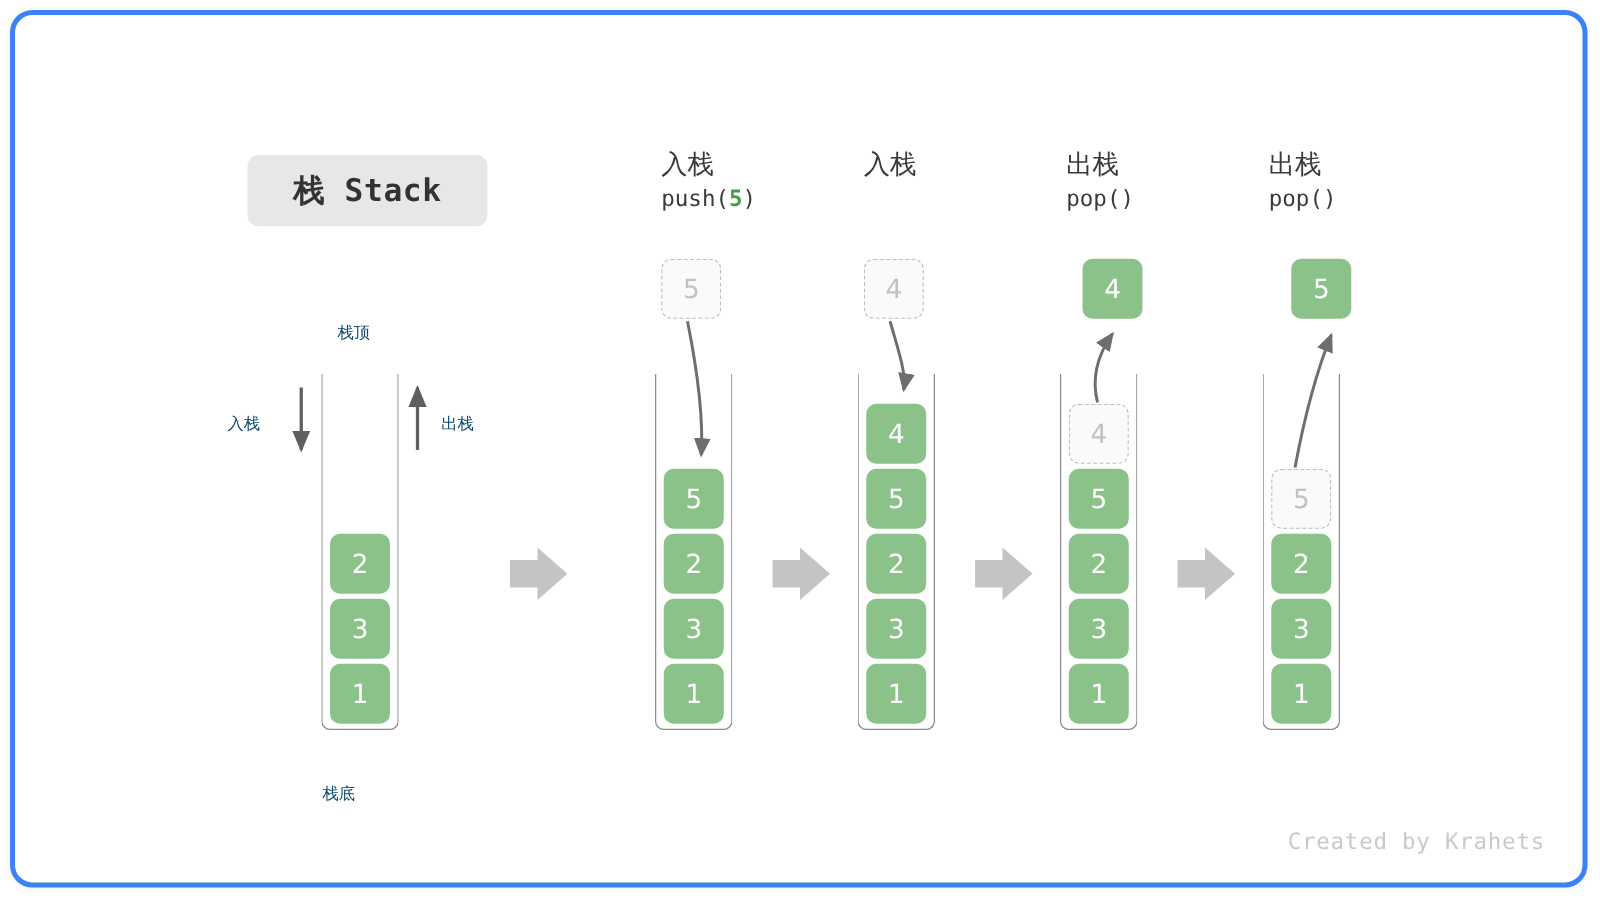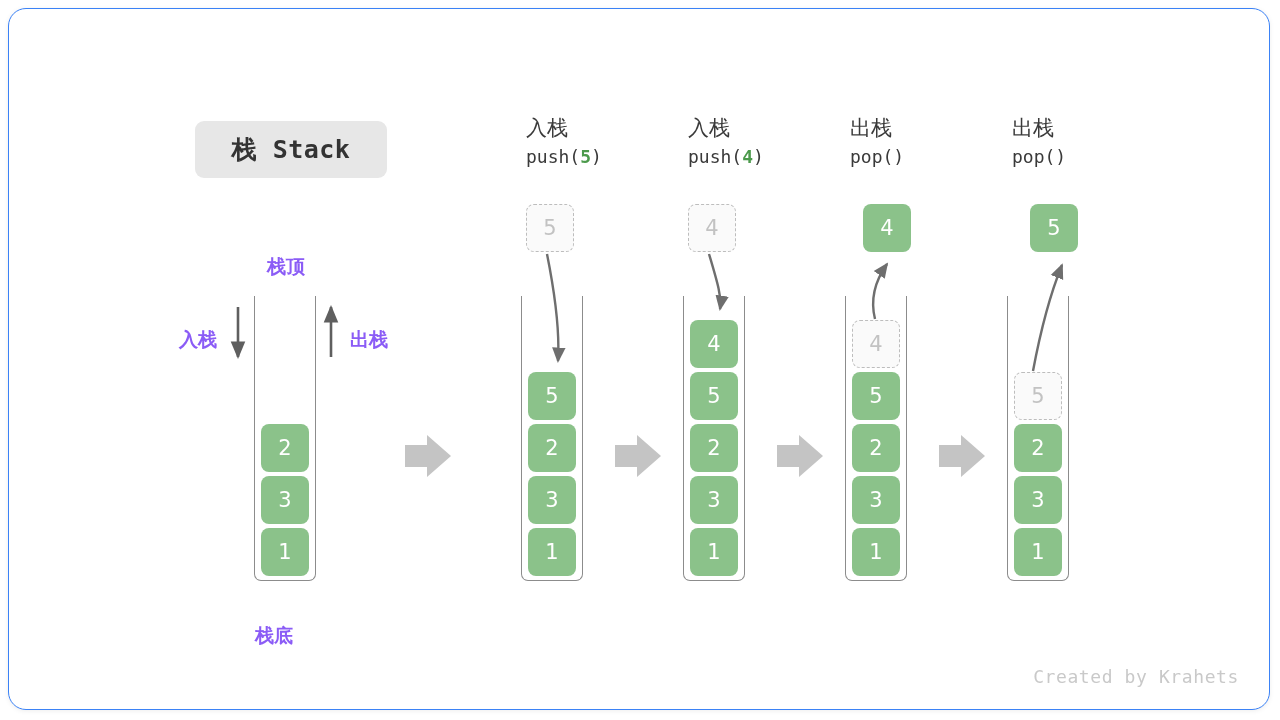--- a/index.html
+++ b/index.html
@@ -13,21 +13,21 @@
     font-family: "Liberation Sans", "DejaVu Sans", sans-serif;
     overflow: hidden;
   }
   #canvas {
     position: absolute;
     left: 8px;
     top: 8px;
     width: 1262px;
     height: 702px;
     background: #ffffff;
-    border: 1px solid #3b82f6;
+    border: 4px solid #3b82f6;
     border-radius: 18px;
     box-shadow: 0 1px 5px rgba(0,0,0,0.07);
     box-sizing: border-box;
     overflow: hidden;
   }
 
   
   #title-chip {
     position: absolute;
     left: 186px;
@@ -43,23 +43,23 @@
     font-size: 25px;
     font-weight: bold;
     color: #333333;
     letter-spacing: 0.5px;
   }
 
   
   .cn-label {
     position: absolute;
     font-family: "DejaVu Sans", "Liberation Sans", sans-serif;
-    font-size: 19px;
-    font-weight: bold;
-    color: #8b5cf6;
+    font-size: 13px;
+    font-weight: normal;
+    color: #0c4a6e;
     white-space: nowrap;
   }
 
   
   .op-caption {
     position: absolute;
     width: 200px;
     text-align: left;
     white-space: nowrap;
   }
@@ -151,21 +151,20 @@
   <div class="cn-label" style="left:170px; top:318px;">入栈</div>
   <div class="cn-label" style="left:341px; top:318px;">出栈</div>
 
   <div class="op-caption" style="left:517px; top:106px;">
     <span class="op-cn">入栈</span>
     <span class="op-code"><span>push(</span><span class="op-arg">5</span><span>)</span></span>
   </div>
 
   <div class="op-caption" style="left:679px; top:106px;">
     <span class="op-cn">入栈</span>
-    <span class="op-code"><span>push(</span><span class="op-arg">4</span><span>)</span></span>
   </div>
 
   <div class="op-caption" style="left:841px; top:106px;">
     <span class="op-cn">出栈</span>
     <span class="op-code"><span>pop(</span><span class="op-arg"></span><span>)</span></span>
   </div>
 
   <div class="op-caption" style="left:1003px; top:106px;">
     <span class="op-cn">出栈</span>
     <span class="op-code"><span>pop(</span><span class="op-arg"></span><span>)</span></span>

